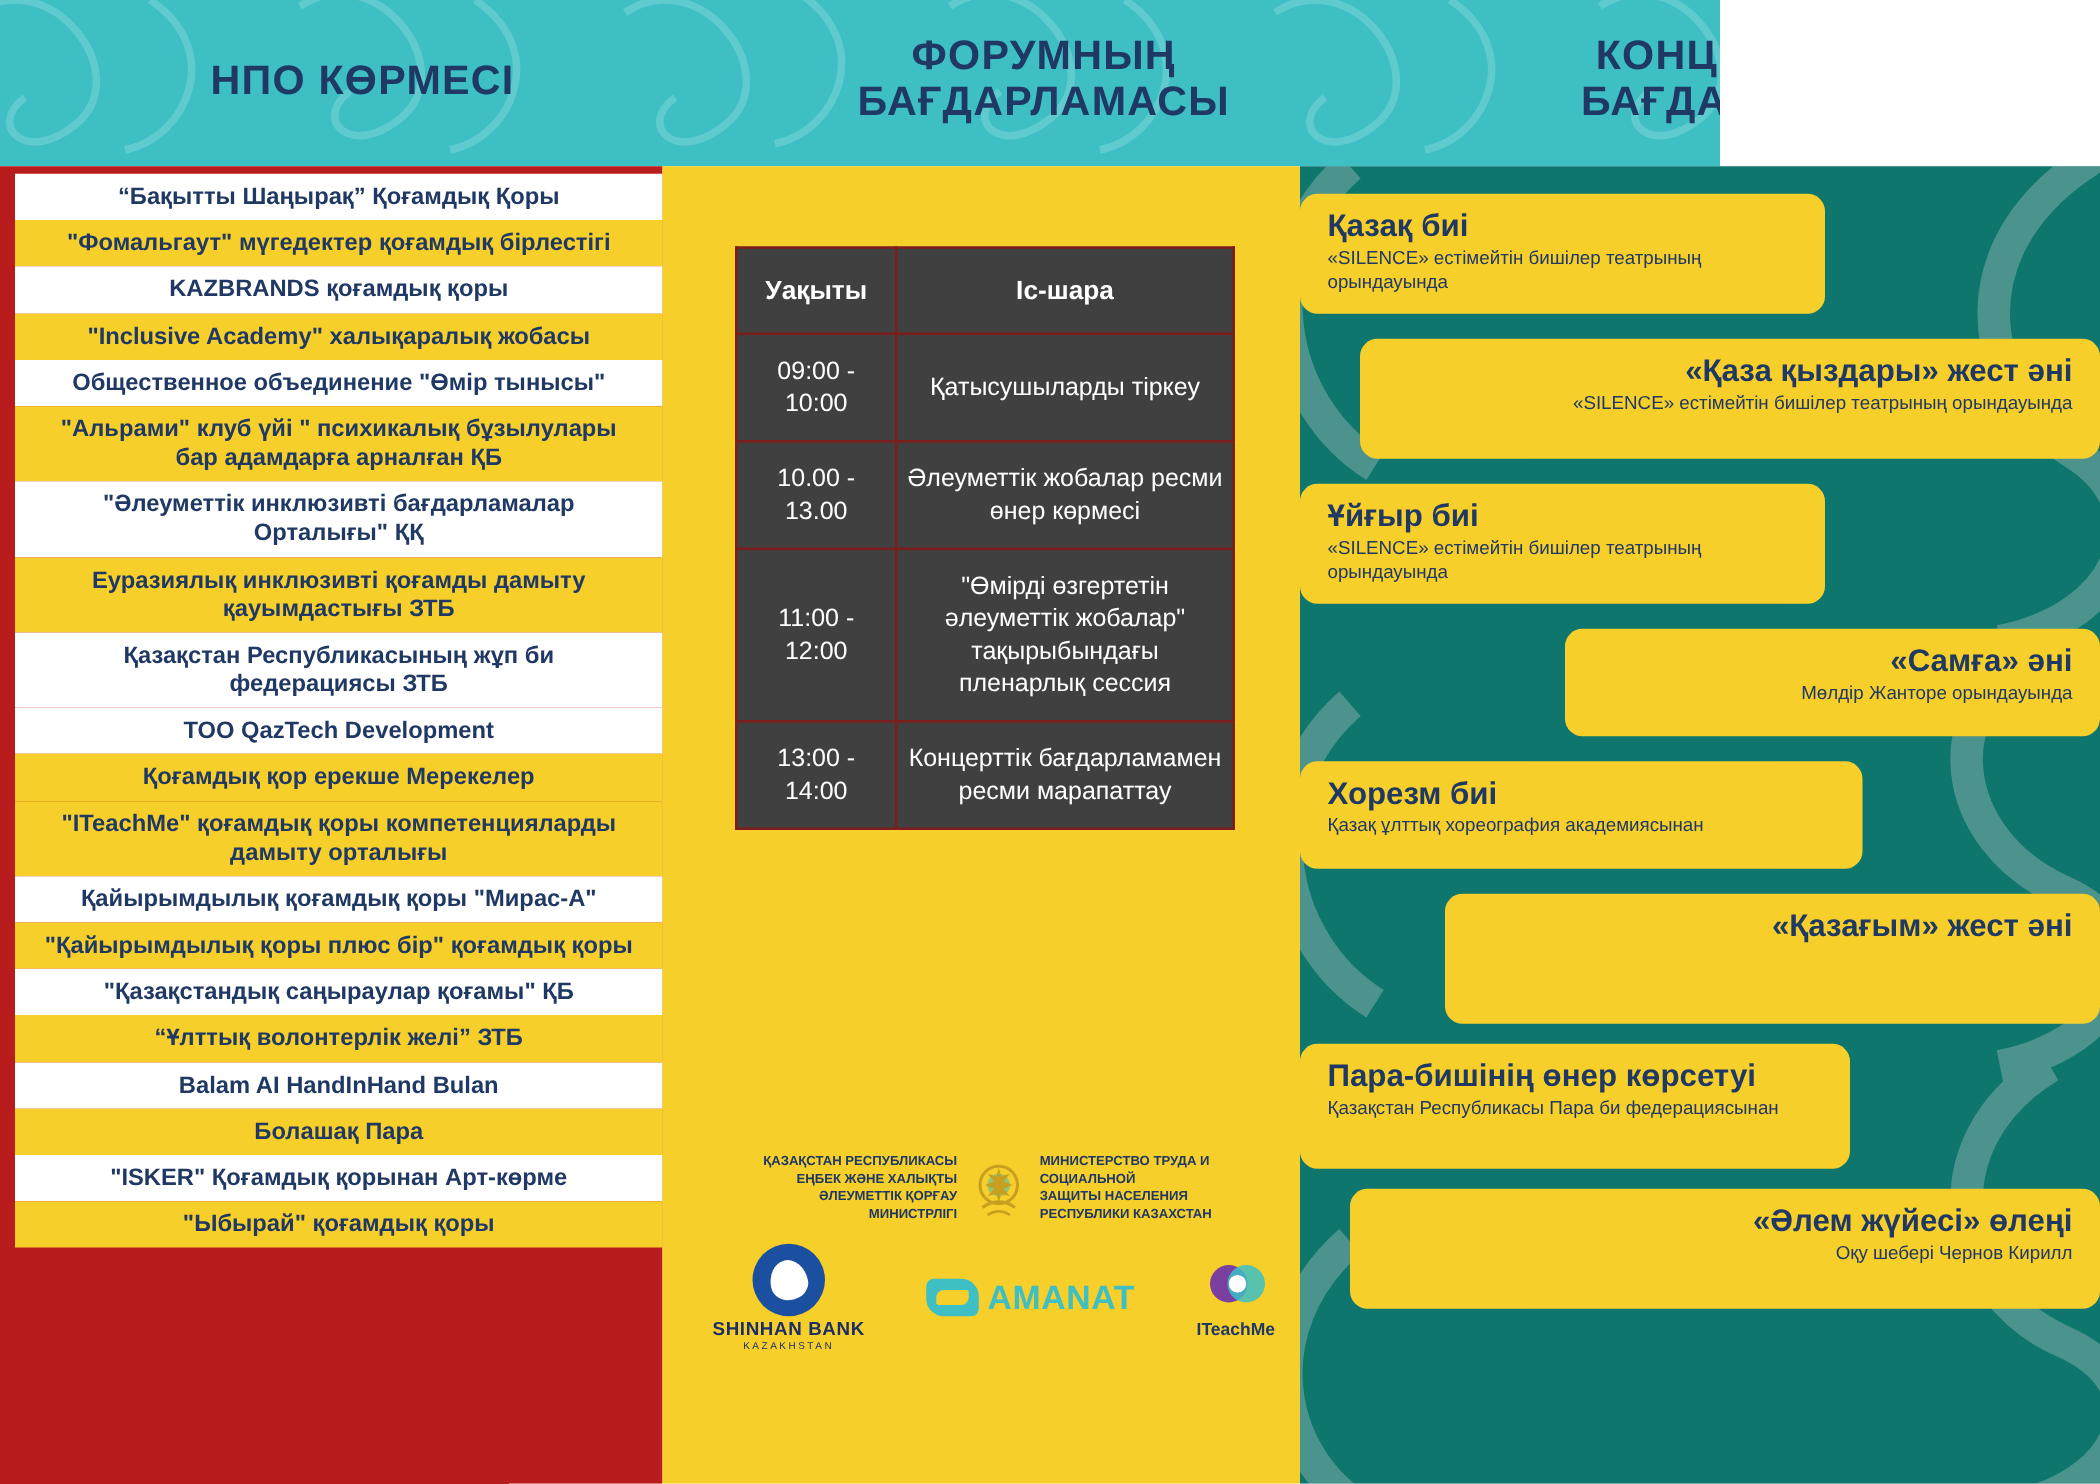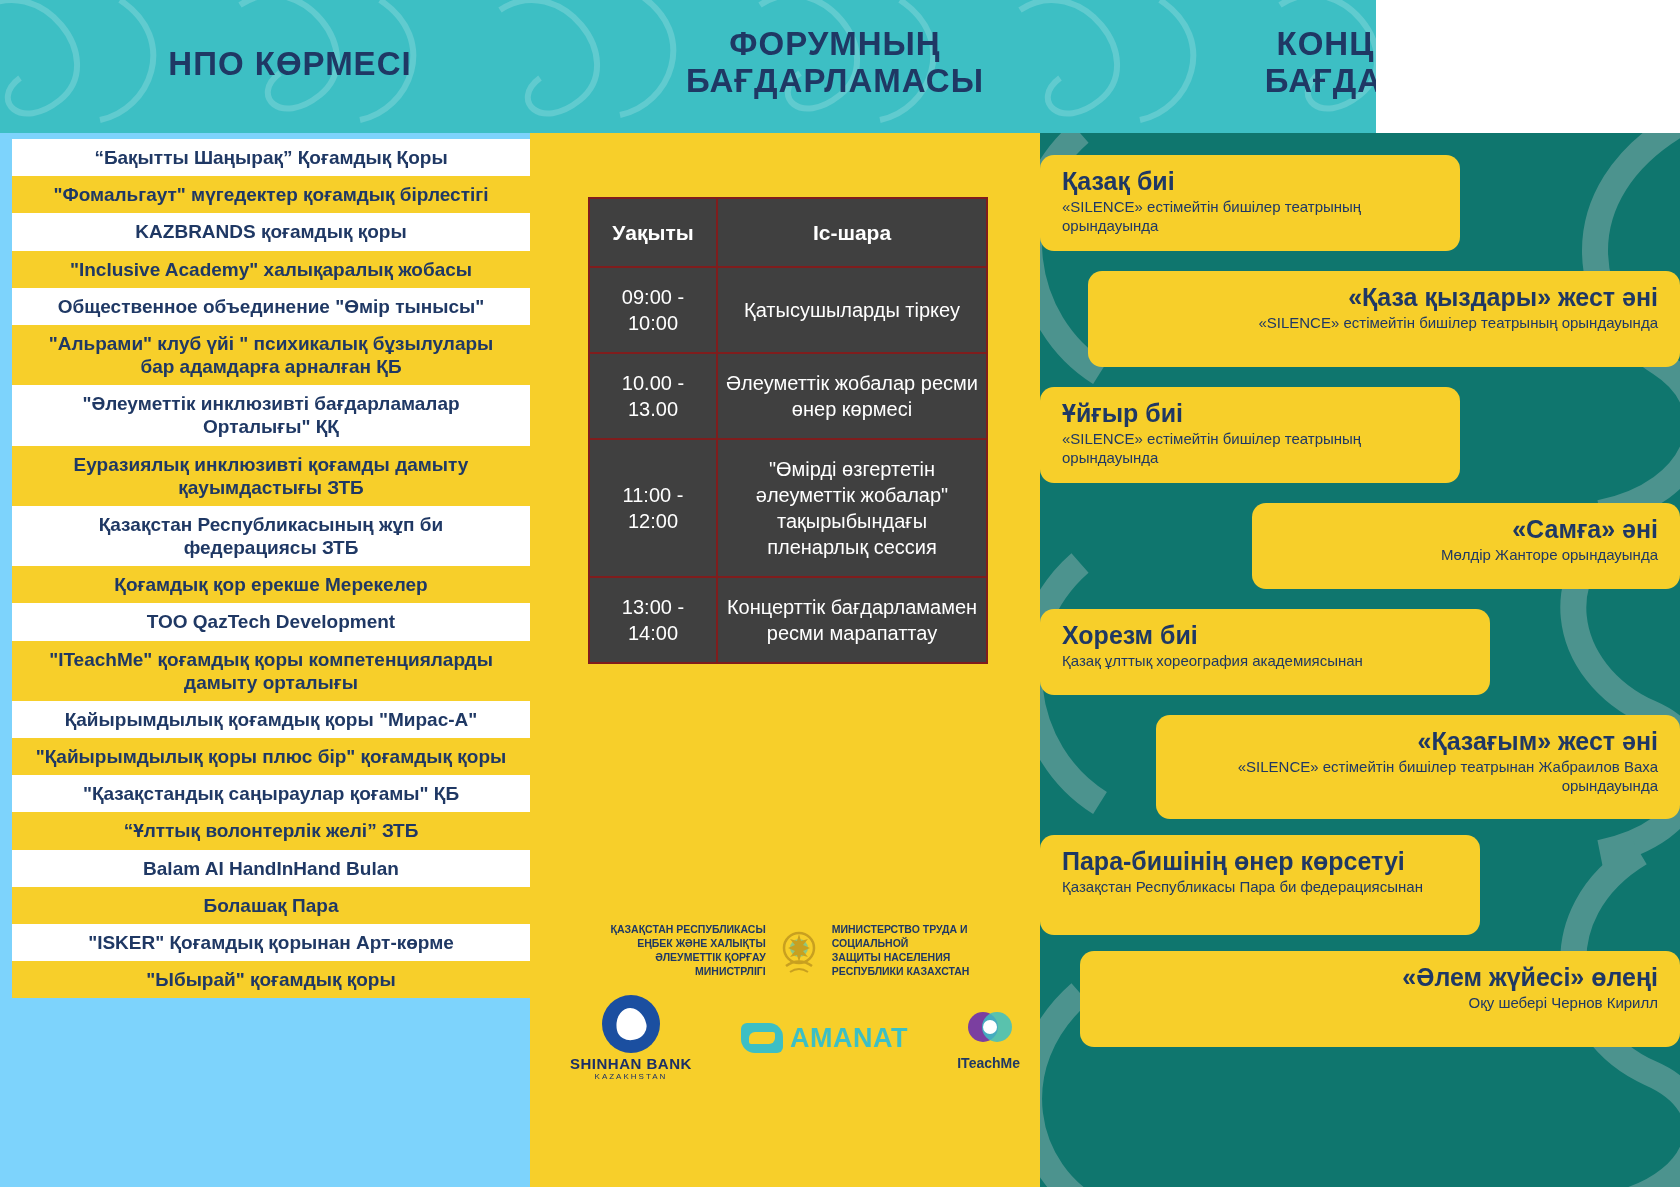--- a/index.html
+++ b/index.html
@@ -37,21 +37,21 @@
   }
   #ht1 { left: 30px; top: 46px; width: 520px; font-size: 33px; }
   #ht2 { left: 600px; top: 26px; width: 470px; font-size: 33px; }
   #ht3 { left: 1120px; top: 26px; width: 530px; font-size: 33px; }
 
   
   .left-col {
     position: absolute;
     left: 0; top: 133px;
     width: 530px; height: 1054px;
-    background: #7dd3fc;
+    background: #b91c1c;
     padding-top: 6px;
     padding-left: 12px;
   }
   .ngo-item {
     color: #1f3864;
     font-weight: bold;
     font-size: 19px;
     text-align: center;
     line-height: 1.22;
     padding: 7px 18px;
@@ -219,22 +219,22 @@
 <div class="left-col" id="ngo-list">
     <div class="ngo-item white">“Бақытты Шаңырақ” Қоғамдық Қоры</div>
     <div class="ngo-item yellow">"Фомальгаут" мүгедектер қоғамдық бірлестігі</div>
     <div class="ngo-item white">KAZBRANDS қоғамдық қоры</div>
     <div class="ngo-item yellow">"Inclusive Academy" халықаралық жобасы</div>
     <div class="ngo-item white">Общественное объединение "Өмір тынысы"</div>
     <div class="ngo-item yellow">"Альрами" клуб үйі " психикалық бұзылулары бар адамдарға арналған ҚБ</div>
     <div class="ngo-item white">"Әлеуметтік инклюзивті бағдарламалар Орталығы" ҚҚ</div>
     <div class="ngo-item yellow">Еуразиялық инклюзивті қоғамды дамыту қауымдастығы ЗТБ</div>
     <div class="ngo-item white">Қазақстан Республикасының жұп би федерациясы ЗТБ</div>
+    <div class="ngo-item white">ТОО QazTech Development</div>
     <div class="ngo-item yellow">Қоғамдық қор ерекше Мерекелер</div>
-    <div class="ngo-item white">ТОО QazTech Development</div>
     <div class="ngo-item yellow">"ITeachMe" қоғамдық қоры компетенцияларды дамыту орталығы</div>
     <div class="ngo-item white">Қайырымдылық қоғамдық қоры "Мирас-А"</div>
     <div class="ngo-item yellow">"Қайырымдылық қоры плюс бір" қоғамдық қоры</div>
     <div class="ngo-item white">"Қазақстандық саңыраулар қоғамы" ҚБ</div>
     <div class="ngo-item yellow">“Ұлттық волонтерлік желі” ЗТБ</div>
     <div class="ngo-item white">Balam AI   HandInHand   Bulan</div>
     <div class="ngo-item yellow">Болашақ Пара</div>
     <div class="ngo-item white">"ISKER" Қоғамдық қорынан  Арт-көрме</div>
     <div class="ngo-item yellow">"Ыбырай" қоғамдық қоры</div>
   </div>
@@ -337,21 +337,20 @@
       <div class="concert-card" style="left: 212px; top: 370px; width: 428px; min-height: 86px;">
         <div class="c-title align-right">«Самға» әні</div>
         <div class="c-sub align-right">Мөлдір Жанторе орындауында</div>
       </div>
       <div class="concert-card" style="left: 0px; top: 476px; width: 450px; min-height: 86px;">
         <div class="c-title align-left">Хорезм биі</div>
         <div class="c-sub align-left">Қазақ ұлттық хореография академиясынан</div>
       </div>
       <div class="concert-card" style="left: 116px; top: 582px; width: 524px; min-height: 104px;">
         <div class="c-title align-right">«Қазағым» жест әні</div>
-        <div class="c-sub align-right">«SILENCE» естімейтін бишілер театрынан Жабраилов Ваха орындауында</div>
       </div>
       <div class="concert-card" style="left: 0px; top: 702px; width: 440px; min-height: 100px;">
         <div class="c-title align-left">Пара-бишінің өнер көрсетуі</div>
         <div class="c-sub align-left">Қазақстан Республикасы Пара би федерациясынан</div>
       </div>
       <div class="concert-card" style="left: 40px; top: 818px; width: 600px; min-height: 96px;">
         <div class="c-title align-right">«Әлем жүйесі» өлеңі</div>
         <div class="c-sub align-right">Оқу шебері Чернов Кирилл</div>
       </div>
     </div>

